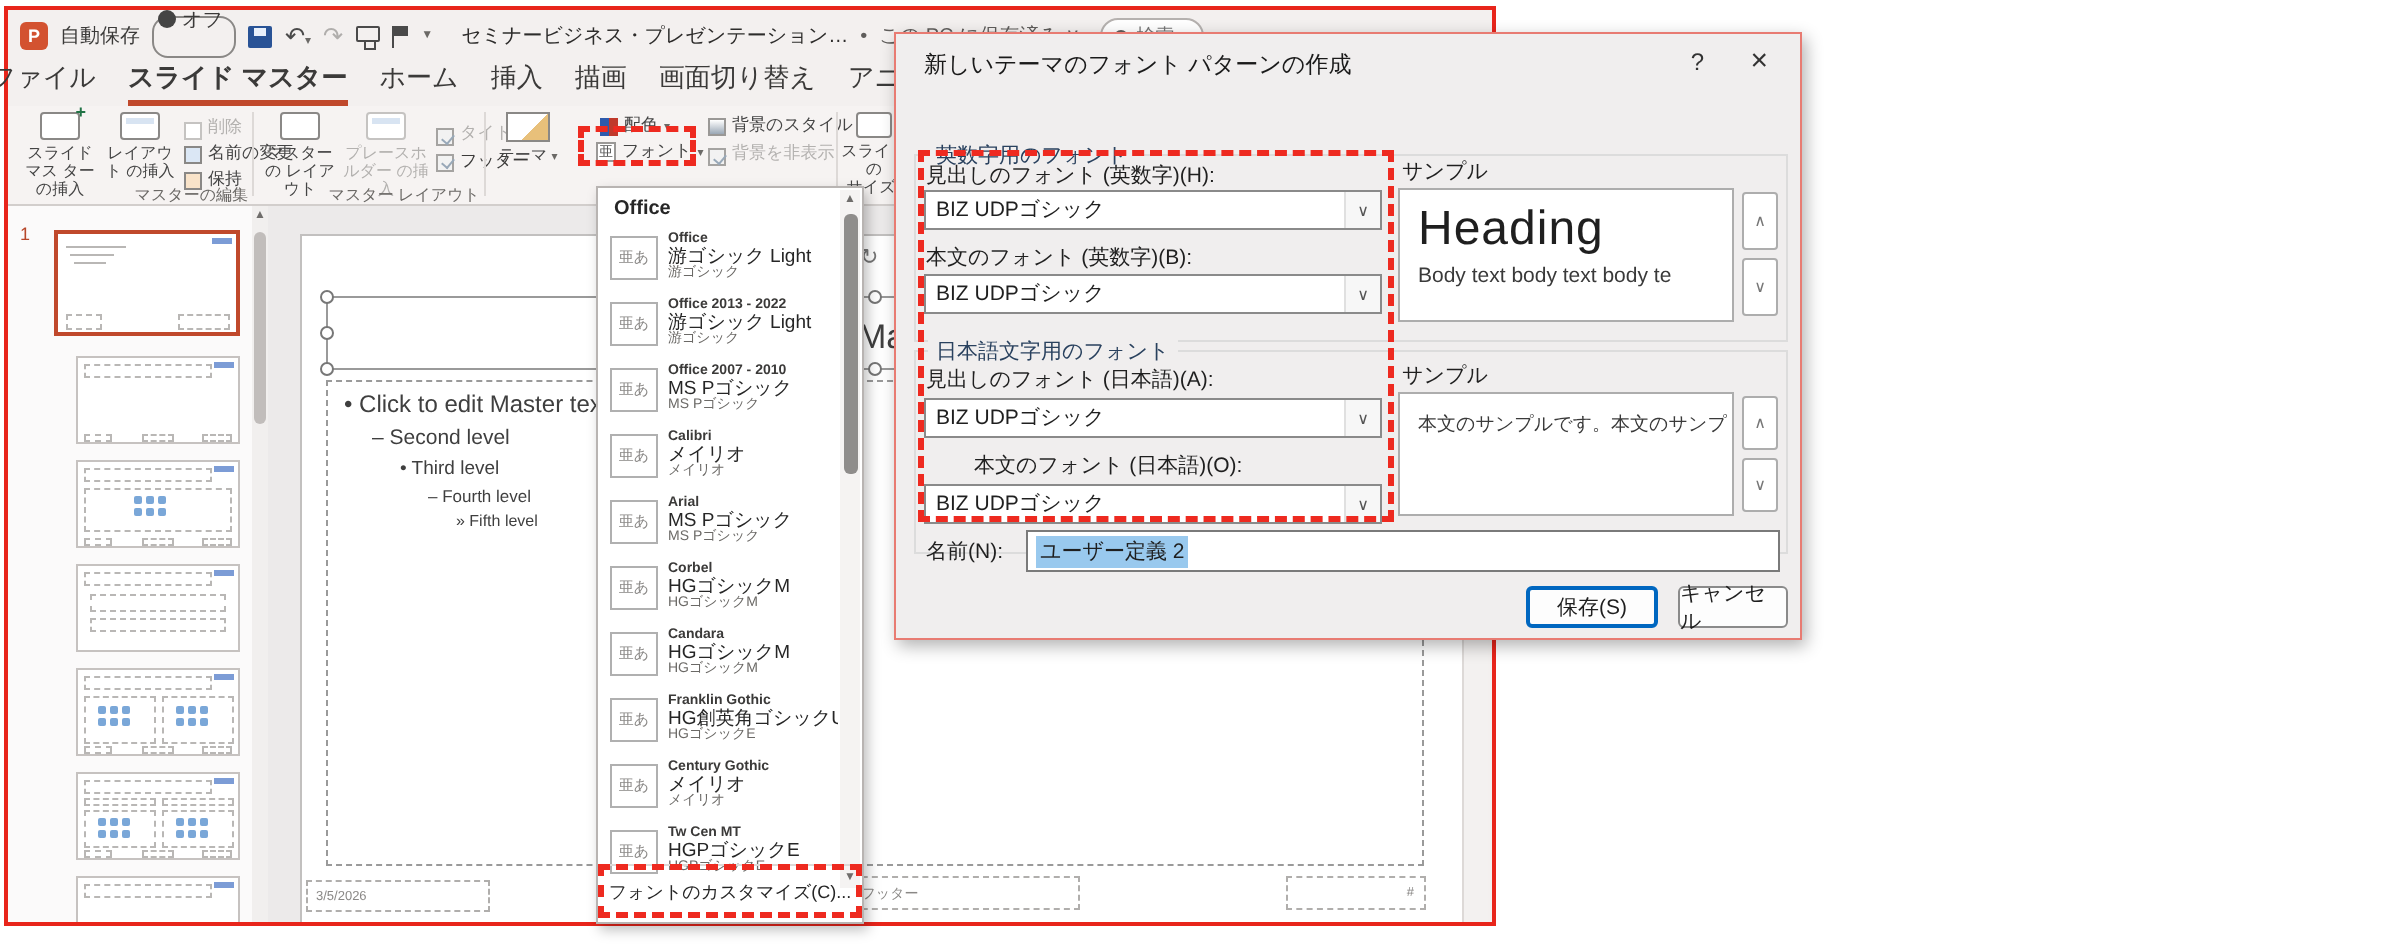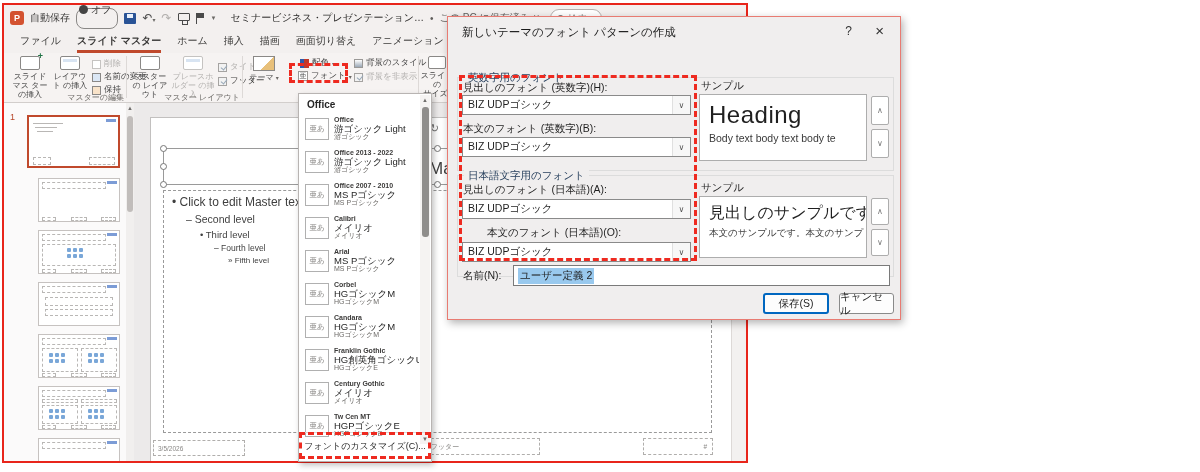--- a/index.html
+++ b/index.html
@@ -25,35 +25,35 @@
   .flagic { width:9px; height:11px; border-left:1.3px solid #4a4a4a; position:relative; }
   .flagic::after { content:""; position:absolute; left:0; top:0; width:7px; height:5px; background:#4a4a4a; }
   .tb-title { margin-left:8px; color:#2d2c2b; white-space:nowrap; }
   .tb-dim { color:#5f5d5b; white-space:nowrap; }
   .searchbox { margin-left:4px; width:52px; height:18px; border:1px solid #b5b1af; border-radius:9px; background:#fff; display:flex; align-items:center; gap:4px; padding:0 6px; overflow:hidden; }
   .mag { width:7px; height:7px; border:1.2px solid #5f5d5b; border-radius:50%; position:relative; flex:none; }
   .mag::after { content:""; position:absolute; left:5px; top:5px; width:4px; height:1.2px; background:#5f5d5b; transform:rotate(45deg); transform-origin:0 0; }
   .searchbox input { border:none; outline:none; width:30px; font-size:9.5px; background:transparent; font-family:inherit; }
 
   
-  .tabrow { left:4px; top:31px; width:742px; height:22px; display:flex; align-items:flex-end; padding-left:8px; font-size:10px; }
+  .tabrow { left:4px; top:31px; width:742px; height:22px; display:flex; align-items:flex-end; padding-left:8px; font-size:13px;justify-content:flex-end; }
   .tab { padding:3px 8px 5px 8px; white-space:nowrap; position:relative; color:#3b3a39; }
   .tab.active { font-weight:bold; }
   .tab.active::after { content:""; position:absolute; left:8px; right:8px; bottom:0; height:3px; background:#c0492c; }
   .tab.ctx { color:#c24b29; }
 
   
   .ribbon { left:4px; top:53px; width:742px; height:50px; background:#f6f3f2; border-bottom:1px solid #d2cecc; }
   .grp-label { position:absolute; top:39px; font-size:8px; color:#6b6966; text-align:right; }
   .gsep { position:absolute; top:3px; height:42px; width:1px; background:#ddd9d7; }
   .bigbtn { position:absolute; top:2px; width:40px; text-align:center; font-size:8px; color:#444; line-height:1.15; }
   .bigbtn .bic { margin:1px auto 2px auto; width:20px; height:14px; border:1.3px solid #8a8886; border-radius:2px; background:#fff; position:relative; }
   .bic.plus::after { content:"+"; position:absolute; right:-4px; top:-6px; color:#217346; font-weight:bold; font-size:9px; }
   .bic.lay::after { content:""; position:absolute; left:2px; top:2px; right:2px; height:3px; background:#d8e4f2; }
-  .bigbtn.dis, .smbtn.dis, .cbrow.dis { color:#b3b1af; }
+  .bigbtn.dis, .smbtn.dis, .cbrow.dis { color:#b3b1af;align-items:flex-end; }
   .bigbtn.dis .bic { border-color:#c5c3c1; }
   .smbtn { position:absolute; display:flex; align-items:center; gap:3px; font-size:8.5px; color:#444; white-space:nowrap; }
   .smic { width:9px; height:9px; flex:none; border:1px solid #8a8886; background:#fff; }
   .smic.del { border-color:#c5c3c1; }
   .smic.ren { background:#dbe7f5; }
   .smic.keep { background:#f9e3c9; }
   .cbrow { position:absolute; display:flex; align-items:center; gap:3px; font-size:8.5px; white-space:nowrap; }
   .cb { width:9px; height:9px; border:1px solid #a5a3a1; background:#f2f2f2; position:relative; flex:none; }
   .cb::after { content:""; position:absolute; left:2.5px; top:0.5px; width:3px; height:5px; border:solid #98a8b8; border-width:0 1.5px 1.5px 0; transform:rotate(40deg); }
   .chip { position:absolute; display:flex; align-items:center; gap:3px; font-size:8.5px; color:#444; white-space:nowrap; }
@@ -525,21 +525,20 @@
       <span class="val">BIZ UDPゴシック</span>
         <span class="cbtn">∨</span>
     </div>
     <div class="flabel" style="left:15px;top:209px;margin-left:24px;">本文のフォント (日本語)(O):</div>
     <div class="combo" style="left:14px;top:225px;">
       <span class="val">BIZ UDPゴシック</span>
         <span class="cbtn">∨</span>
     </div>
     <div class="flabel" style="left:253px;top:164px;">サンプル</div>
     <div class="sample-box" style="left:251px;top:179px;height:62px;">
-      <div class="samp-h-jp">見出しのサンプルです</div>
       <div class="samp-b-jp">本文のサンプルです。本文のサンプ</div>
     </div>
     <div class="spin" style="left:423px;top:181px;height:27px;">∧</div>
     <div class="spin" style="left:423px;top:212px;height:27px;">∨</div>
 
     <div class="flabel" style="left:15px;top:252px;">名前(N):</div>
     <div class="namefield">
       <span class="selected">ユーザー定義 2</span>
     </div>
 

